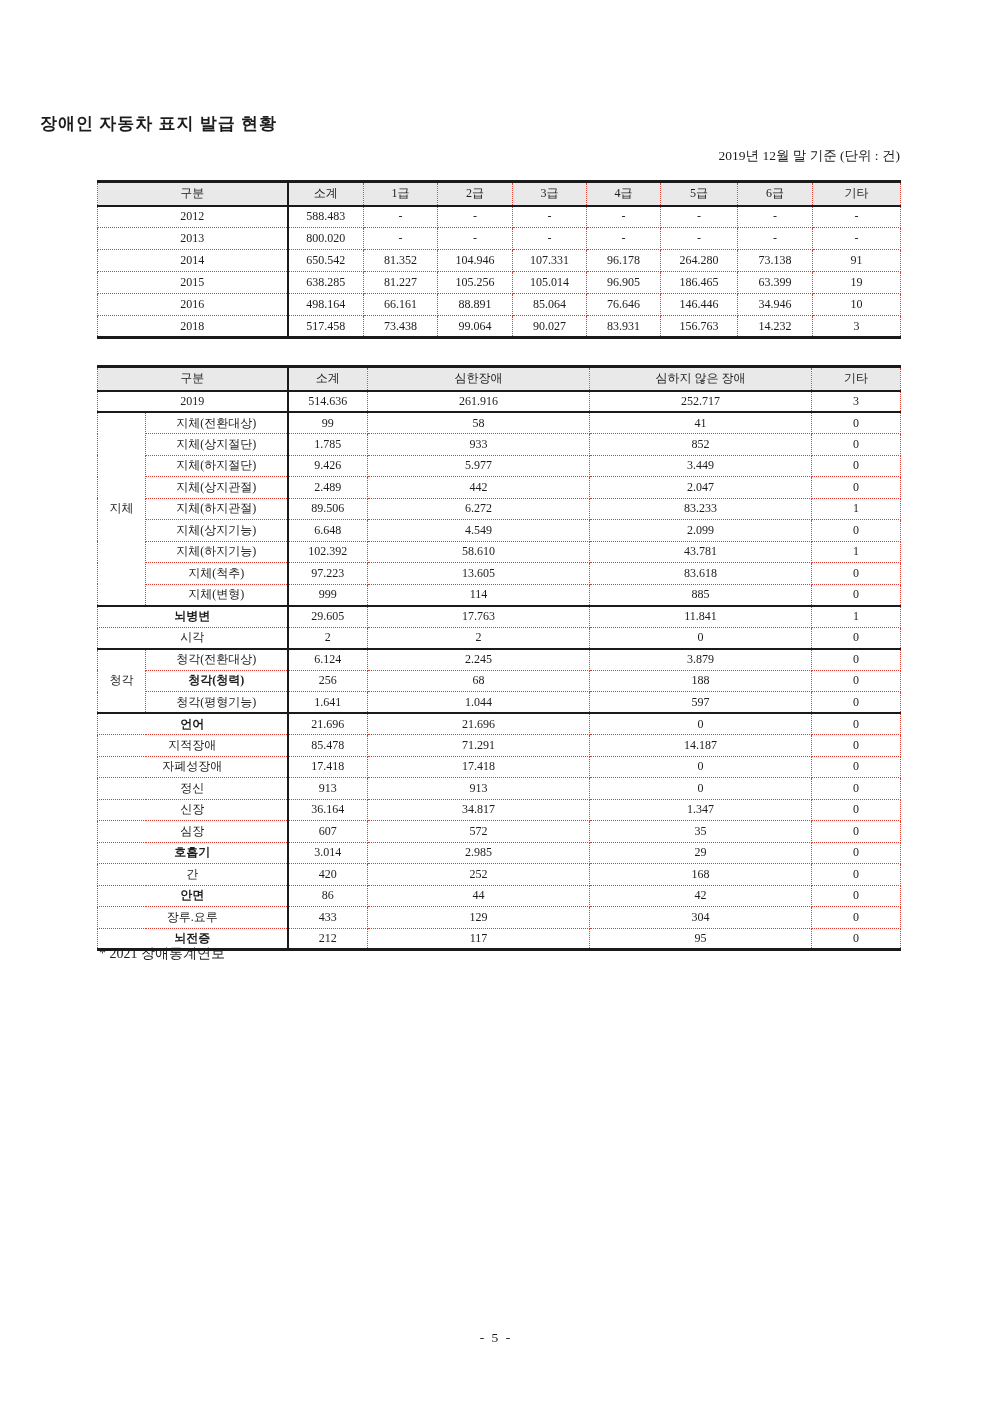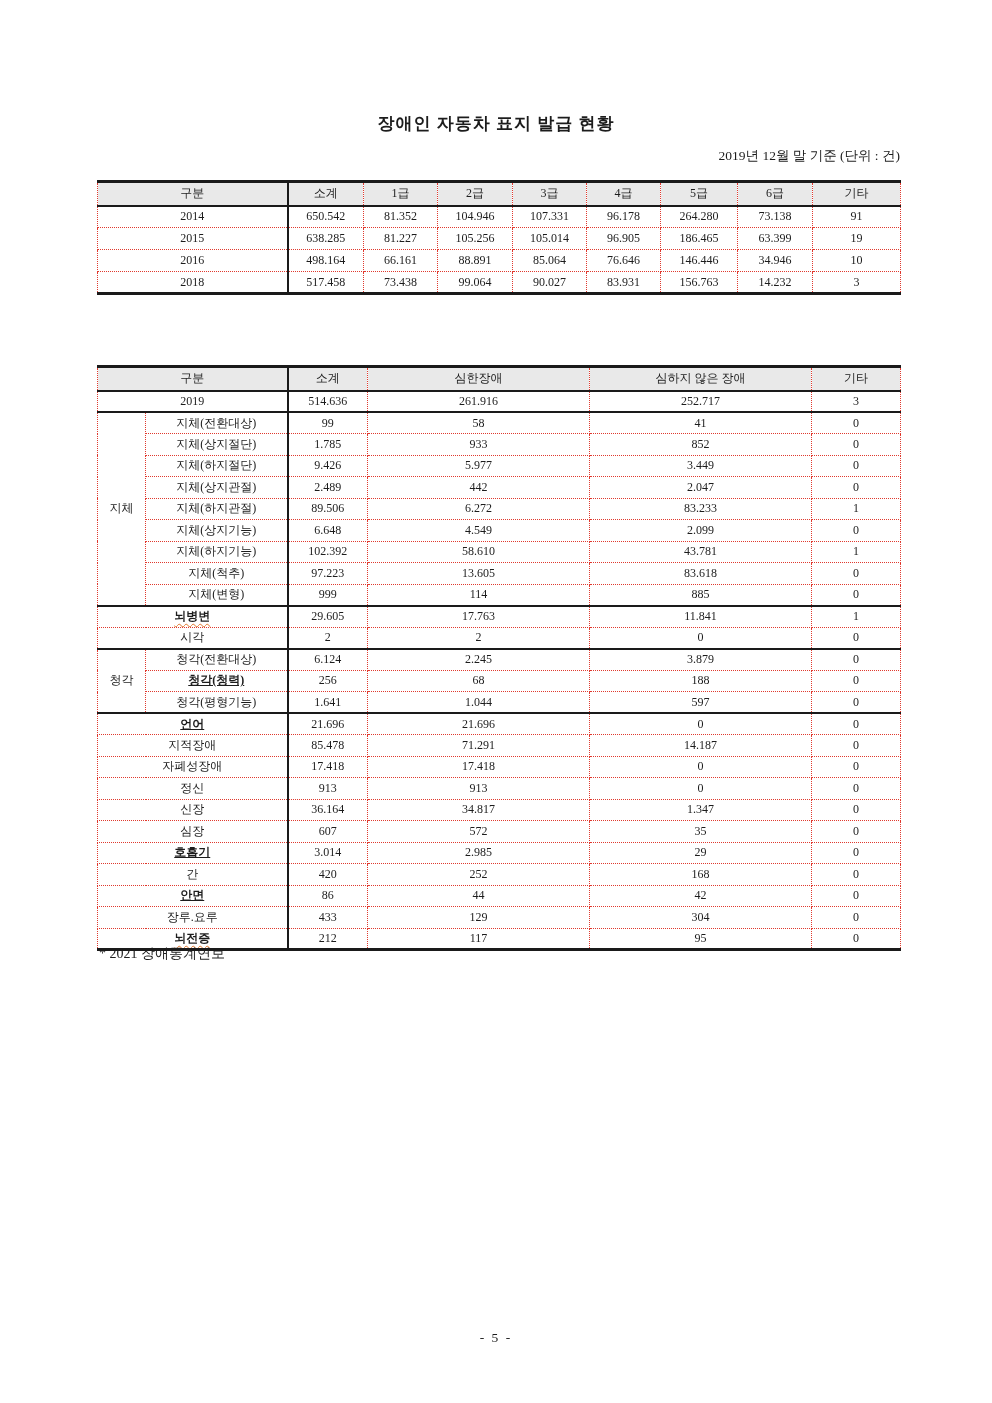--- a/index.html
+++ b/index.html
@@ -8,24 +8,24 @@
   .page {
     position: relative;
     width: 992px;
     height: 1403px;
     background: #ffffff;
     overflow: hidden;
   }
   .doc-title {
     position: absolute;
     top: 112px; left: 0; width: 100%;
-    text-align: center;
     font-size: 17px;
     font-weight: bold;
     letter-spacing: 1px;
+    padding-left: 40px;
   }
   .doc-subtitle {
     position: absolute;
     top: 147px; right: 92px;
     font-size: 13.5px;
     text-align: center;
   }
   table {
     position: absolute;
     left: 97px;
@@ -52,21 +52,21 @@
     border-left: 1px dotted #e0392e;
     border-right: 1px dotted #e0392e;
   }
   td {
     height: 21.5px;
     border: 1px dotted #e0392e;
   }
   #table1 td { height: 22px; }
   th.after-gubun, td.label-cell { border-right: 2px solid #1a1a1a; }
   tr.sep > td { border-top: 2px solid #1a1a1a; }
-  td.bold { font-weight: bold; text-decoration: underline; }
+  td.bold { font-weight: bold; }
   td.wavy {
     text-decoration-style: wavy;
     text-decoration-color: #e0772e;
     text-decoration-thickness: 1px;
     text-underline-offset: 3px;
   }
   .footnote {
     position: absolute;
     top: 945px; left: 99px;
     font-size: 14px;
@@ -107,20 +107,42 @@
         <th>2급</th>
         <th>3급</th>
         <th>4급</th>
         <th>5급</th>
         <th>6급</th>
         <th>기타</th>
       </tr>
     </thead>
     <tbody id="table1-body">
         <tr>
+          <td class="label-cell">2012</td>
+          <td>588.483</td>
+          <td>-</td>
+          <td>-</td>
+          <td>-</td>
+          <td>-</td>
+          <td>-</td>
+          <td>-</td>
+          <td>-</td>
+        </tr>
+        <tr>
+          <td class="label-cell">2013</td>
+          <td>800.020</td>
+          <td>-</td>
+          <td>-</td>
+          <td>-</td>
+          <td>-</td>
+          <td>-</td>
+          <td>-</td>
+          <td>-</td>
+        </tr>
+        <tr>
           <td class="label-cell">2014</td>
           <td>650.542</td>
           <td>81.352</td>
           <td>104.946</td>
           <td>107.331</td>
           <td>96.178</td>
           <td>264.280</td>
           <td>73.138</td>
           <td>91</td>
         </tr>

